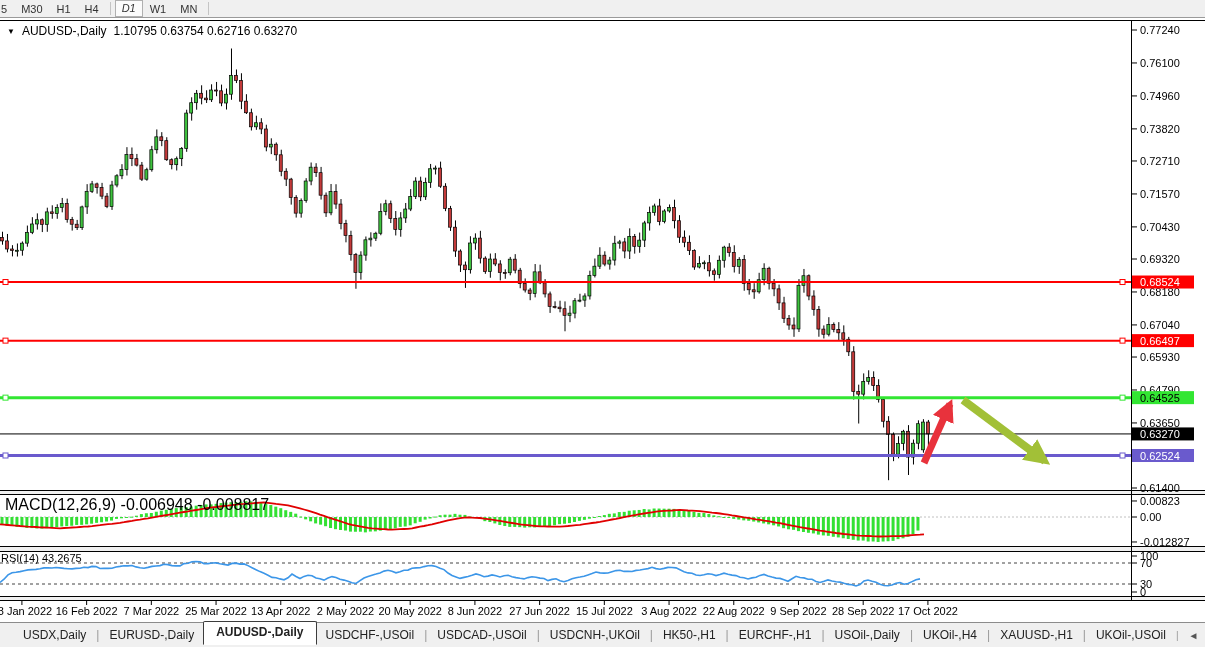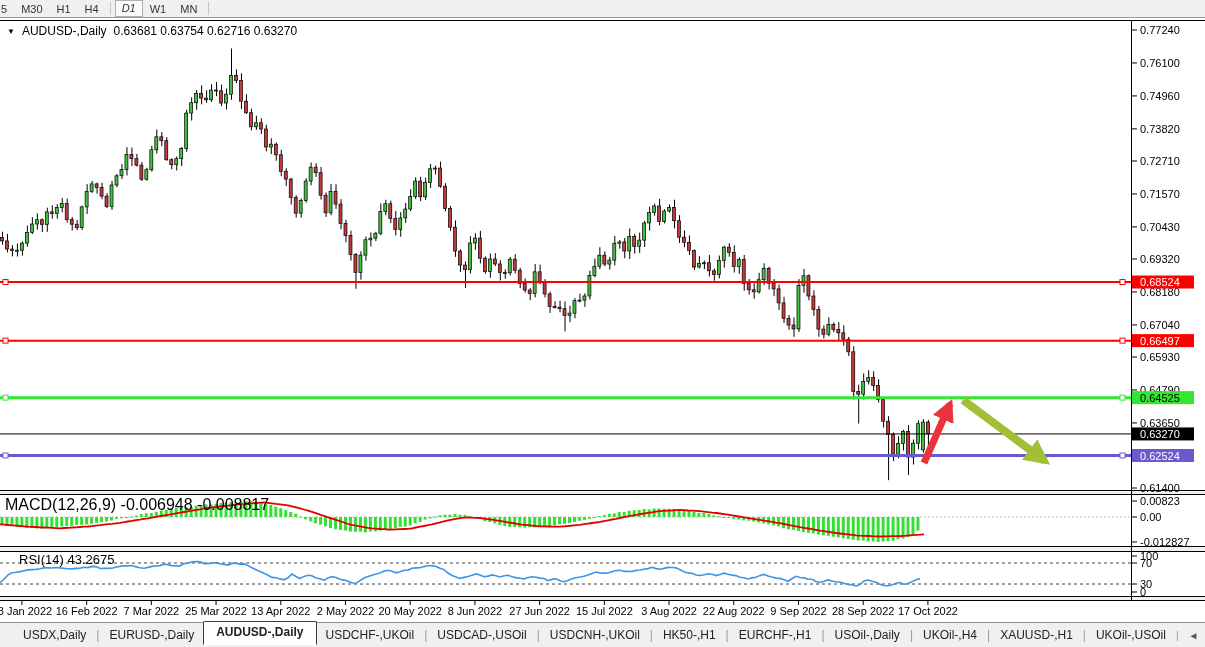--- a/index.html
+++ b/index.html
@@ -10,21 +10,21 @@
            border-bottom:1px solid #9a9a9a;display:flex;align-items:center;z-index:3;
            font-size:11px;color:#333;box-sizing:border-box;}
   .tfbtn{padding:0 7px;height:16px;line-height:16px;cursor:default;}
   .tfbtn.clip{margin-left:-6px;}
   .tfbtn.active{background:#fbfbfb;border:1px solid #b0b0b0;height:15px;line-height:14px;padding:0 6px;font-style:italic;}
   .tfsep{width:1px;height:13px;background:#c4c4c4;margin:0 4px;}
   #title-overlay{position:absolute;left:7px;top:24px;z-index:2;font-size:12px;color:#000;
                  display:flex;align-items:center;gap:7px;white-space:nowrap;}
   #tri{font-size:8px;color:#000;}
   #macd-label{position:absolute;left:5px;top:496px;z-index:2;font-size:16px;color:#000;white-space:nowrap;}
-  #rsi-label{position:absolute;left:19px;top:552px;z-index:2;font-size:13px;color:#000;white-space:nowrap;}
+  #rsi-label{position:absolute;left:1px;top:552px;z-index:2;font-size:11px;color:#000;white-space:nowrap;}
   #tabbar{position:absolute;left:0;top:622px;width:1205px;height:25px;background:#f0f0f0;
           border-top:1px solid #8c8c8c;display:flex;align-items:center;z-index:3;
           font-size:12px;color:#222;box-sizing:border-box;padding-left:14px;}
   .tab{padding:3px 9px;white-space:nowrap;cursor:default;}
   .tab.active{background:#fff;border:1px solid #3c3c3c;border-bottom:1px solid #fff;
               border-radius:2px 2px 0 0;font-weight:bold;margin-top:-4px;padding:3px 12px 5px;}
   .tabdiv{color:#999;margin:0 1px;}
   #tabscroll{margin-left:auto;margin-right:6px;color:#555;font-size:10px;display:flex;
              align-items:center;gap:9px;}
   text{font-family:"Liberation Sans","DejaVu Sans",sans-serif;}
@@ -749,33 +749,33 @@
           <path d="M0,0 L8,4 L0,8 z" fill="#a2c037"></path>
         </marker>
       </defs>
       <line x1="924" y1="463" x2="950" y2="404" stroke="#e8323c" stroke-width="7" marker-end="url(#arrowhead0)"></line>
       <line x1="963" y1="400" x2="1045" y2="461" stroke="#a2c037" stroke-width="8" marker-end="url(#arrowhead1)"></line>
     </svg>
 
   <div id="title-overlay">
     <span id="tri">▼</span>
     <span>AUDUSD-,Daily</span>
-    <span>0.63681 0.63754 0.62716 0.63270</span>
+    <span>1.10795 0.63754 0.62716 0.63270</span>
   </div>
 
   <div id="macd-label">MACD(12,26,9) -0.006948 -0.008817</div>
   <div id="rsi-label">RSI(14) 43.2675</div>
 
   <div id="tabbar">
     <div id="tabs" style="display:flex;align-items:center;">
         <span class="tab">USDX,Daily</span>
         <span class="tabdiv">|</span>
         <span class="tab">EURUSD-,Daily</span>
         <span class="tab active">AUDUSD-,Daily</span>
-        <span class="tab">USDCHF-,UKOil</span>
+        <span class="tab">USDCHF-,USOil</span>
         <span class="tabdiv">|</span>
         <span class="tab">USDCAD-,USOil</span>
         <span class="tabdiv">|</span>
         <span class="tab">USDCNH-,UKOil</span>
         <span class="tabdiv">|</span>
         <span class="tab">HK50-,H1</span>
         <span class="tabdiv">|</span>
         <span class="tab">EURCHF-,H1</span>
         <span class="tabdiv">|</span>
         <span class="tab">USOil-,Daily</span>

